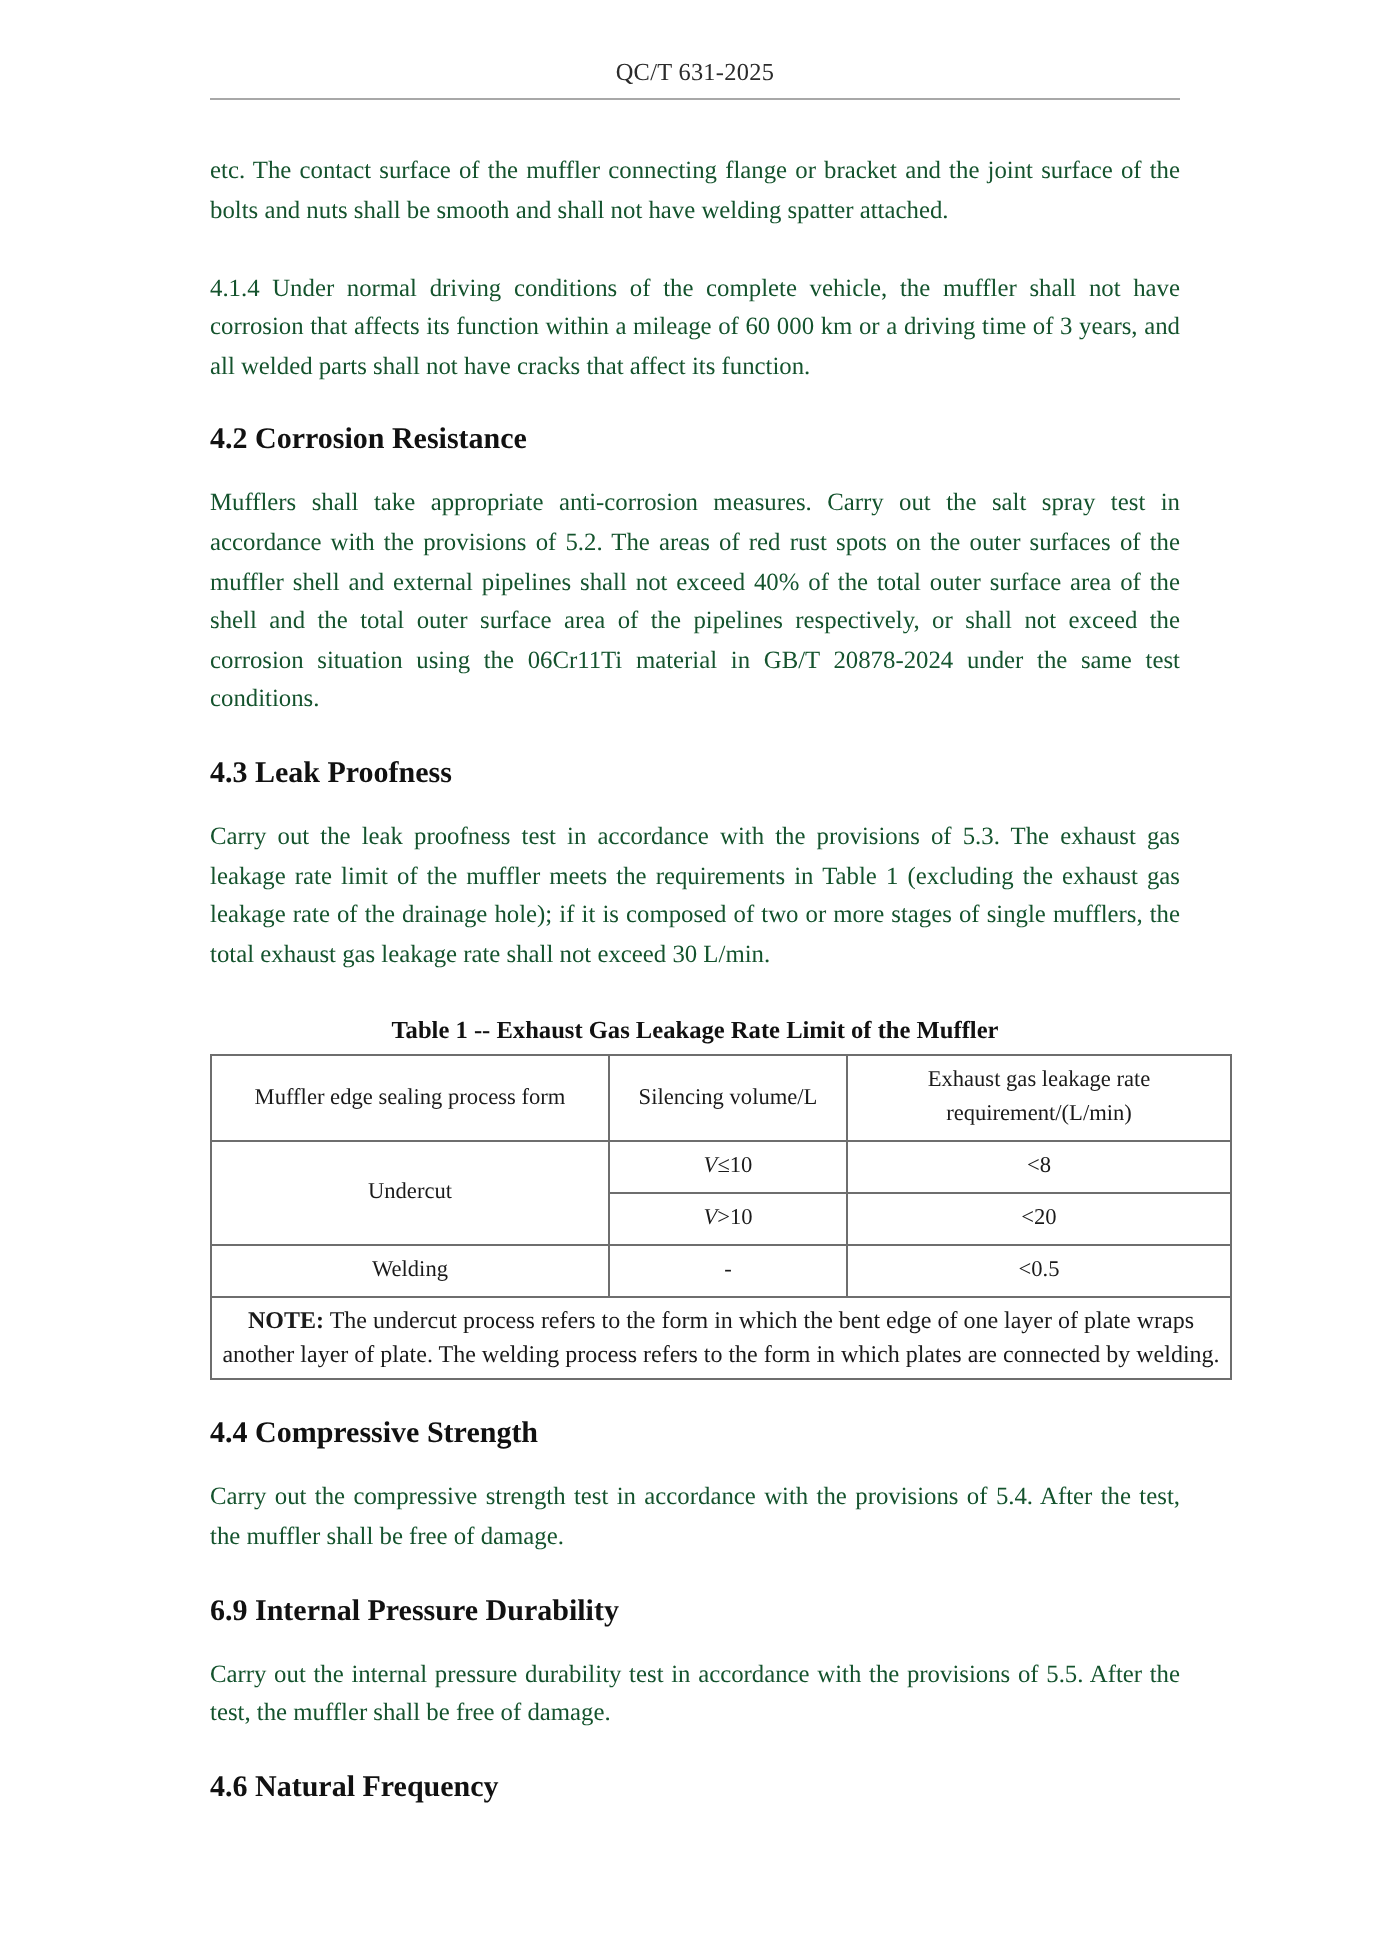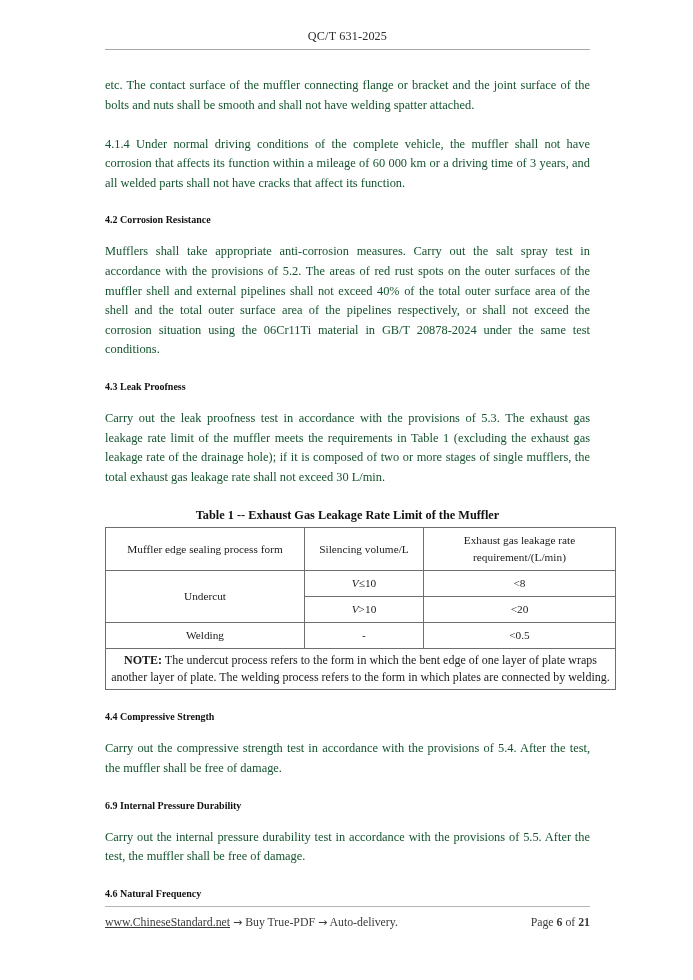--- a/index.html
+++ b/index.html
@@ -61,21 +61,21 @@
     text-justify: inter-word;
     color: #14532d;
   }
 
   .gap-para { height: 19.5px; }
   .gap-head { height: 18px; }
   .gap-head-sm { height: 13px; }
 
   h2.section-heading {
     margin: 0;
-    font-size: 10px;
+    font-size: 15px;
     font-weight: bold;
     line-height: 18px;
     color: #111111;
   }
 
   
   .table-block {
     margin-top: 20px;
   }
   .table-caption {
@@ -224,32 +224,14 @@
     <h2 class="section-heading">6.9 Internal Pressure Durability</h2>
     <div class="gap-head-sm"></div>
     <p class="body-text">Carry out the internal pressure durability test in accordance with the provisions of 5.5. After the test, the muffler shall be free of damage.</p>
 
     <div class="gap-head"></div>
     <h2 class="section-heading">4.6 Natural Frequency</h2>
     <div class="gap-head-sm"></div>
 
   </div>
 
-  <div class="footer">
-    <div class="footer-rule"></div>
-    <div class="footer-row">
-      <div class="footer-left">
-        <a class="footer-link" href="#">www.ChineseStandard.net</a>
-        <span class="arrow-glyph">→</span>
-        <span>Buy True-PDF</span>
-        <span class="arrow-glyph">→</span>
-        <span>Auto-delivery.</span>
-      </div>
-      <div class="footer-right">
-        <span>Page</span>
-        <b>6</b>
-        <span>of</span>
-        <b>21</b>
-      </div>
-    </div>
-  </div>
 
 </div>
 
 </body></html>

